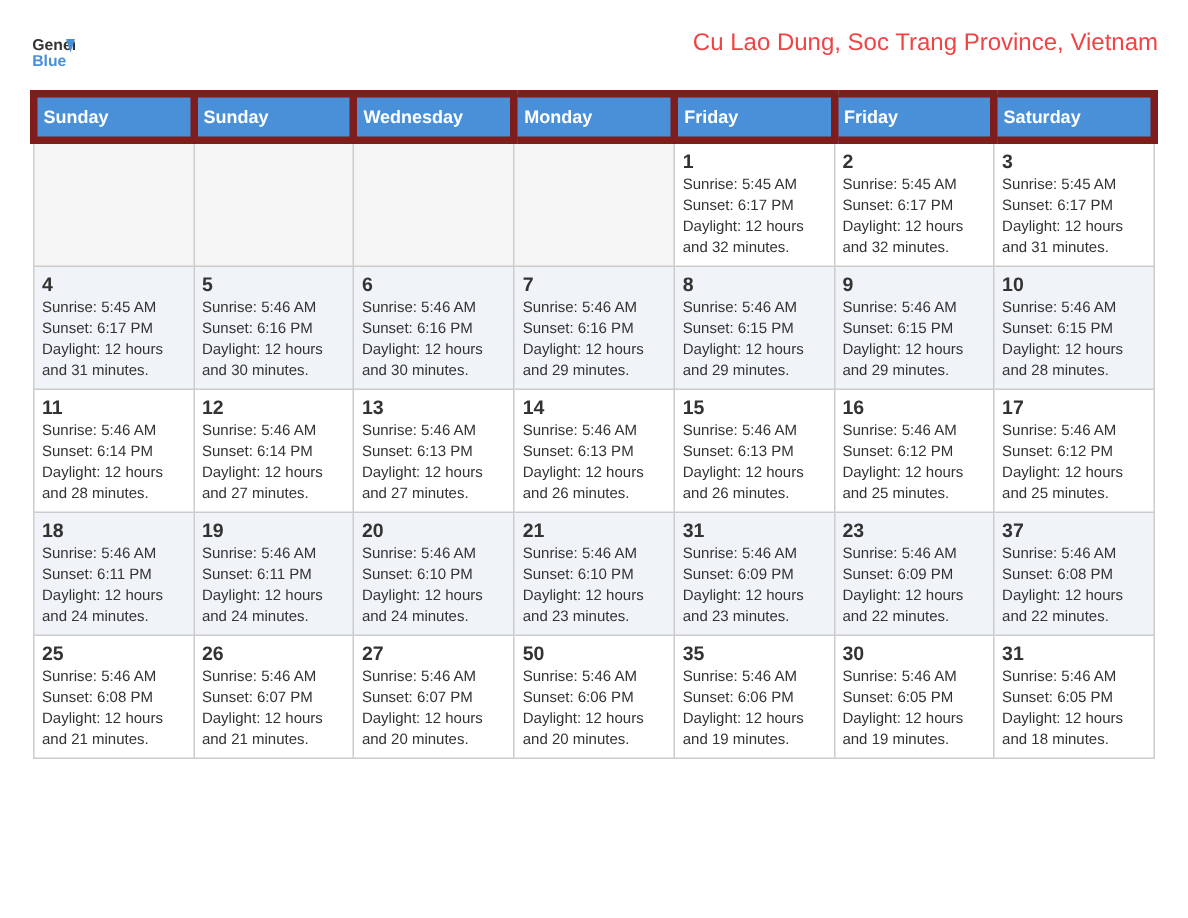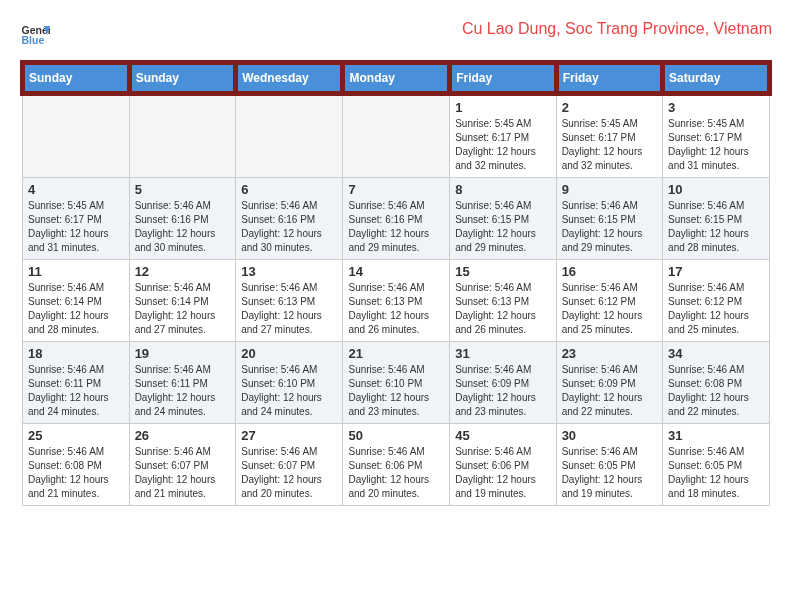--- a/index.html
+++ b/index.html
@@ -275,21 +275,21 @@
 and 23 minutes.</div>
         </td>
         <td class="cell-even-row">
           <span class="day-number">23</span>
           <div class="day-detail" style="white-space: pre-line;">Sunrise: 5:46 AM
 Sunset: 6:09 PM
 Daylight: 12 hours
 and 22 minutes.</div>
         </td>
         <td class="cell-even-row">
-          <span class="day-number">34</span>
+          <span class="day-number">37</span>
           <div class="day-detail" style="white-space: pre-line;">Sunrise: 5:46 AM
 Sunset: 6:08 PM
 Daylight: 12 hours
 and 22 minutes.</div>
         </td>
       </tr>
       <tr>
         <td class="cell-odd-row">
           <span class="day-number">25</span>
           <div class="day-detail" style="white-space: pre-line;">Sunrise: 5:46 AM
@@ -312,21 +312,21 @@
 and 20 minutes.</div>
         </td>
         <td class="cell-odd-row">
           <span class="day-number">50</span>
           <div class="day-detail" style="white-space: pre-line;">Sunrise: 5:46 AM
 Sunset: 6:06 PM
 Daylight: 12 hours
 and 20 minutes.</div>
         </td>
         <td class="cell-odd-row">
-          <span class="day-number">45</span>
+          <span class="day-number">35</span>
           <div class="day-detail" style="white-space: pre-line;">Sunrise: 5:46 AM
 Sunset: 6:06 PM
 Daylight: 12 hours
 and 19 minutes.</div>
         </td>
         <td class="cell-odd-row">
           <span class="day-number">30</span>
           <div class="day-detail" style="white-space: pre-line;">Sunrise: 5:46 AM
 Sunset: 6:05 PM
 Daylight: 12 hours

